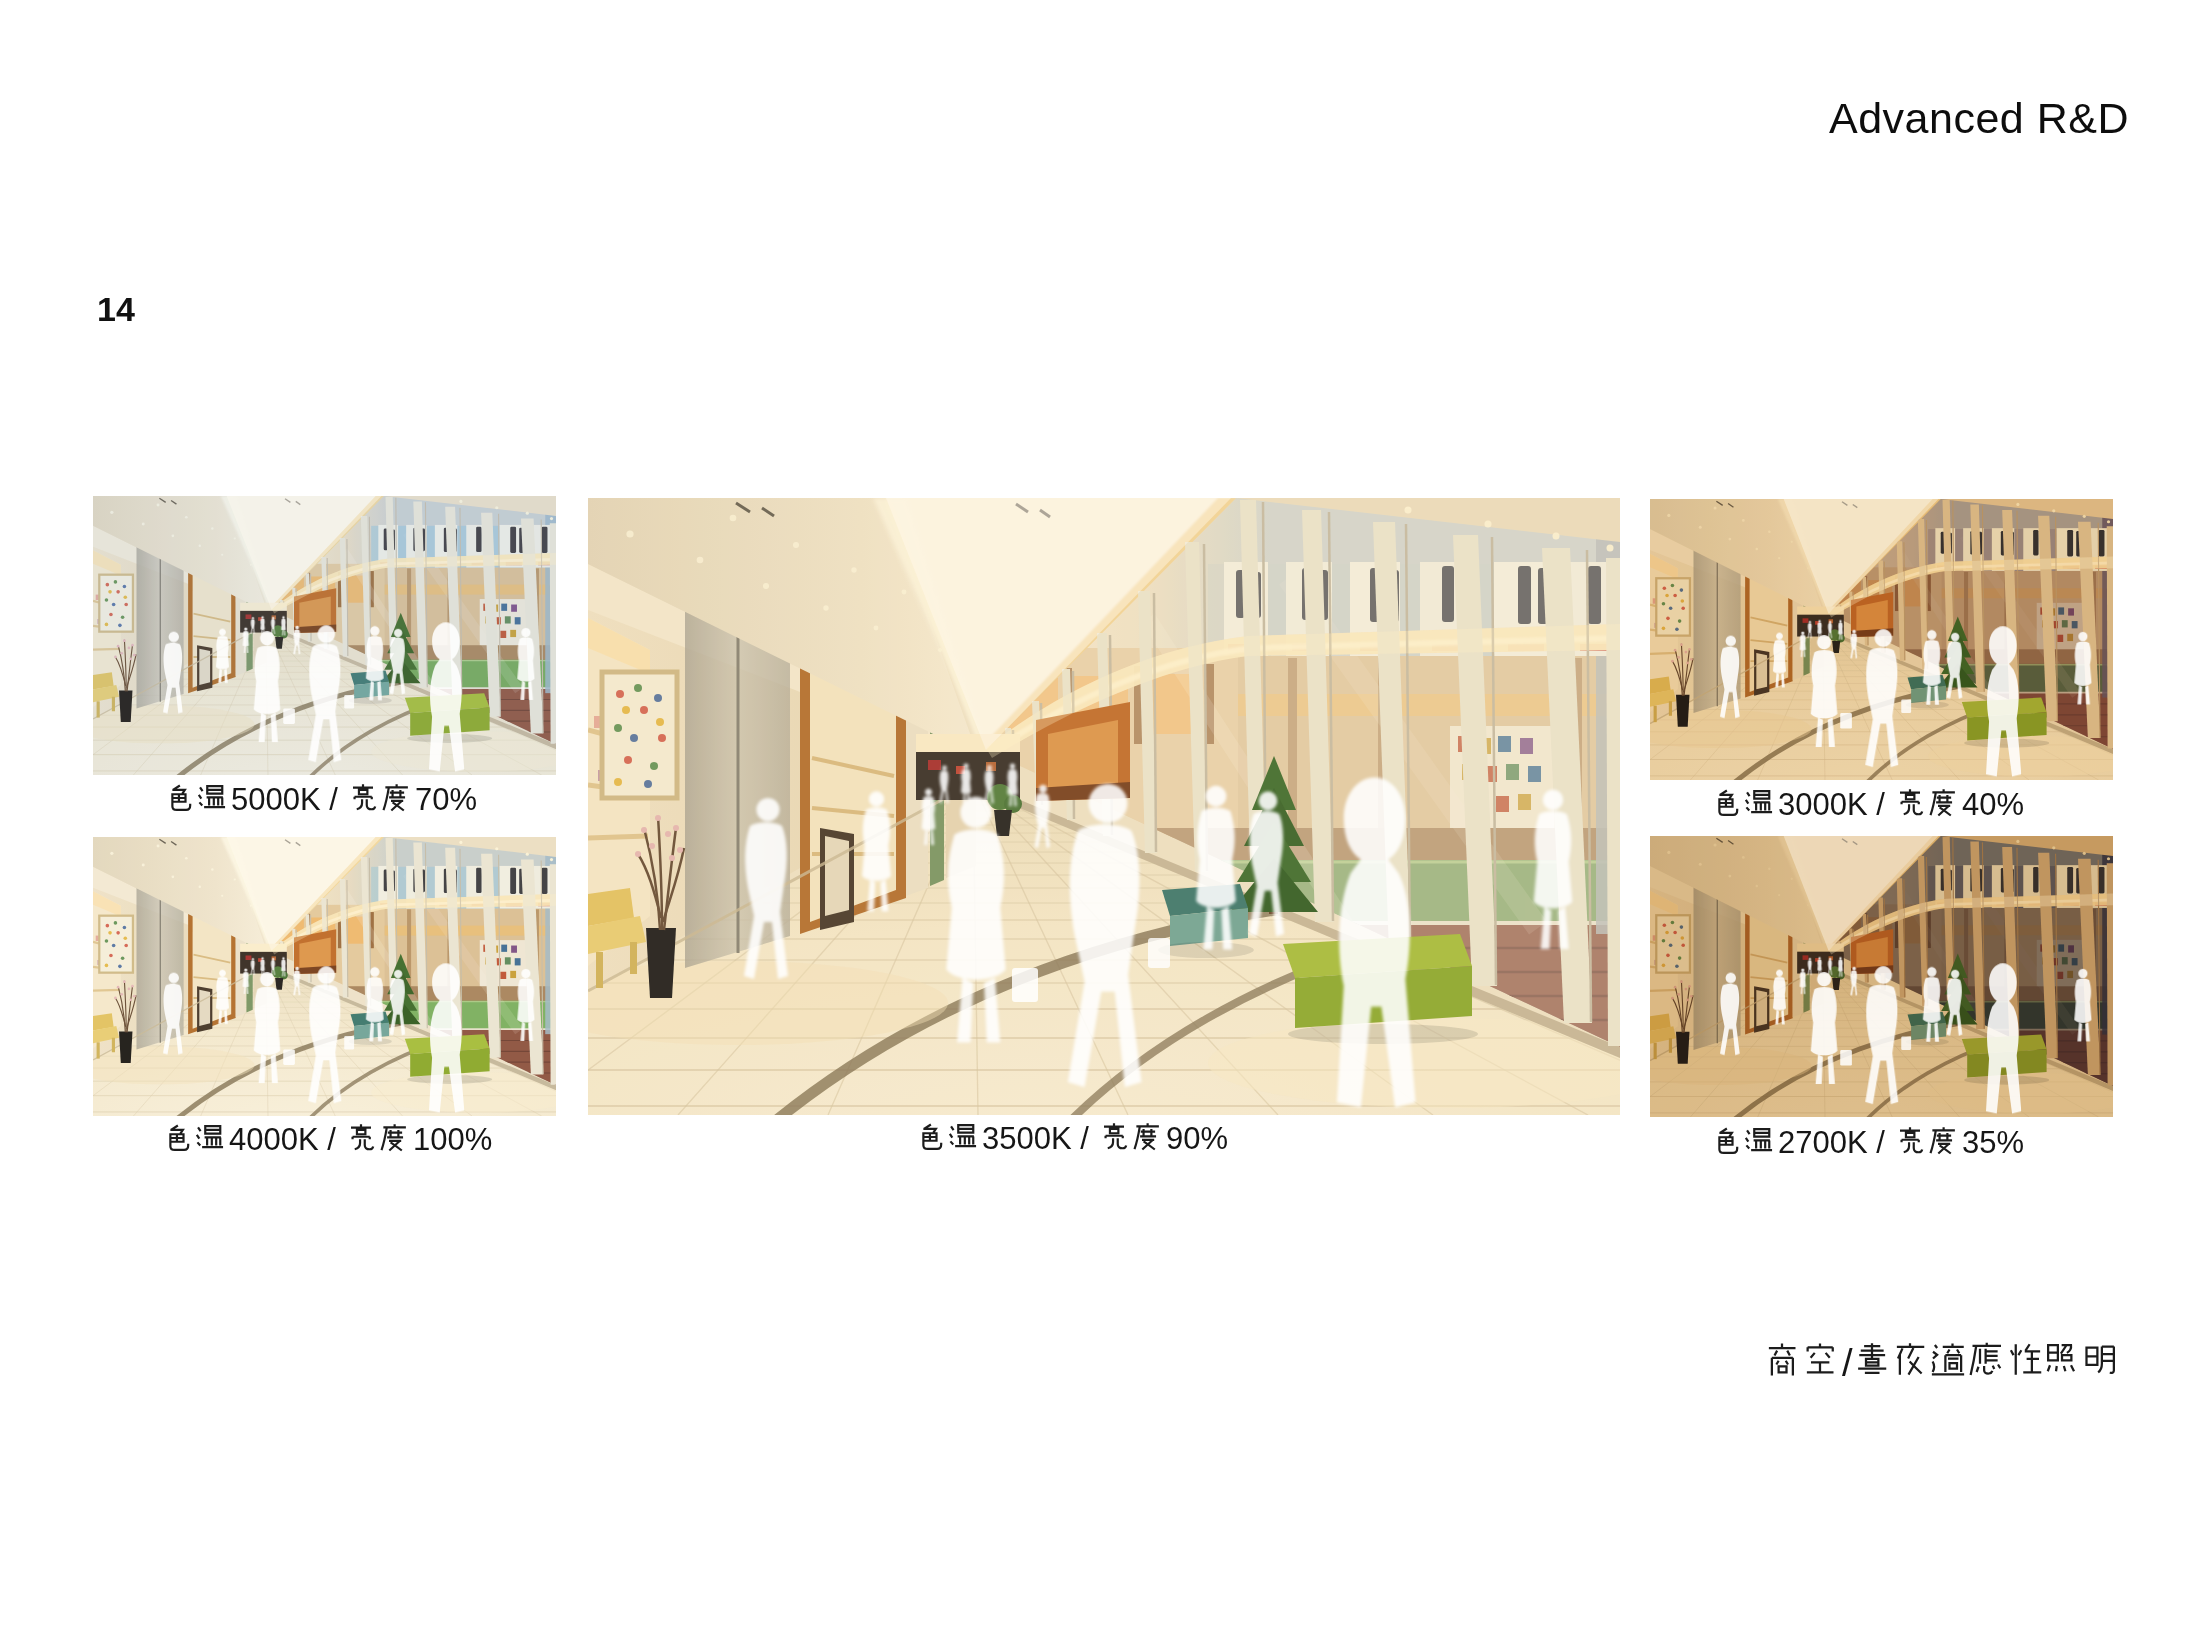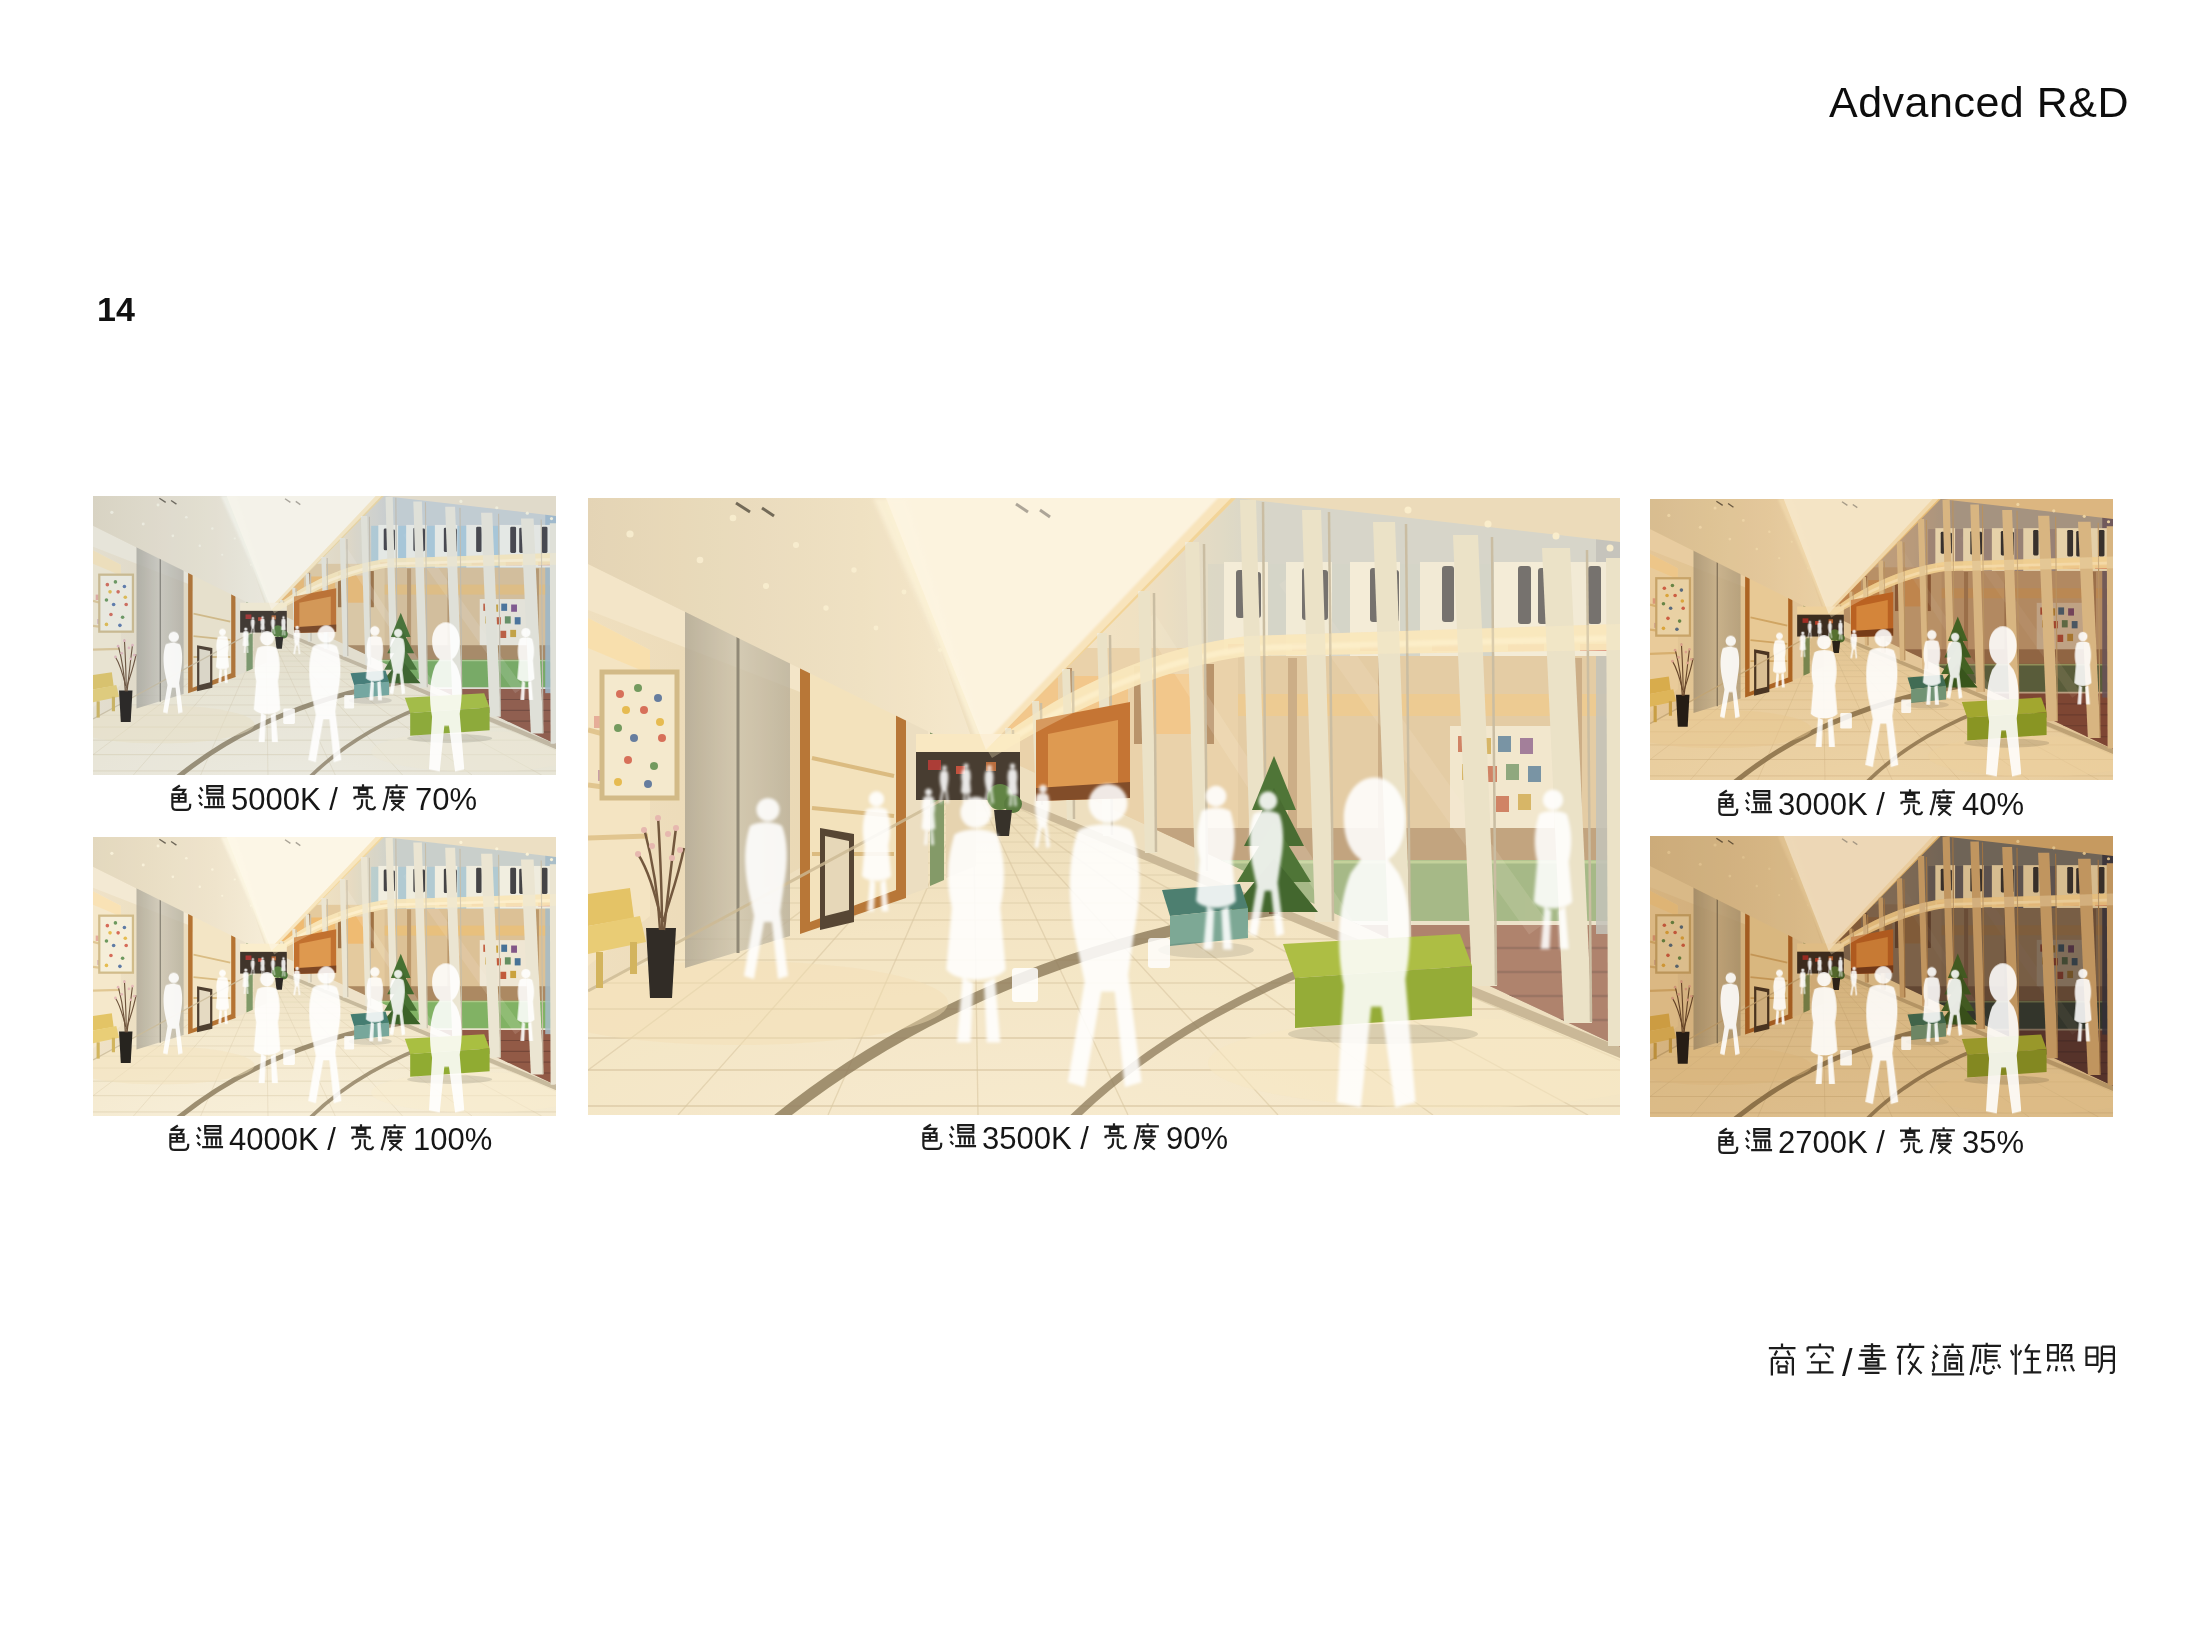--- a/index.html
+++ b/index.html
@@ -6,21 +6,21 @@
 body{width:2200px;height:1650px;position:relative;overflow:hidden;font-family:"Liberation Sans",sans-serif;}
 .abs{position:absolute;}
 .ct{font-family:"Liberation Sans",sans-serif;font-size:31px;fill:#161616;}
 .tt{font-family:"Liberation Sans",sans-serif;font-size:38px;fill:#161616;}
 .glyph{stroke:#1c1c1c;fill:none;stroke-width:7;stroke-linecap:butt;stroke-linejoin:miter;}
 .tglyph{stroke:#1c1c1c;fill:none;stroke-width:6;stroke-linecap:butt;stroke-linejoin:miter;}
 </style>
 </head>
 <body>
 
-<div class="abs" style="left:1829px;top:78px;font-size:43px;color:#0d0d0d;letter-spacing:0.5px;">Advanced R&amp;D</div>
+<div class="abs" style="left:1829px;top:94px;font-size:43px;color:#0d0d0d;letter-spacing:0.5px;">Advanced R&amp;D</div>
 
 <div class="abs" style="left:97px;top:290px;font-size:34px;font-weight:bold;color:#111;">14</div>
 
 <svg class="abs" style="left:93px;top:496px;--sky:#79c0ea;--lawn:#6faa58;--tower:#9ab8d0;--tint:#f2f4f3;--shade:rgba(208,220,234,0.08);--glassHaze:rgba(255,255,255,0.06);" width="463" height="279" viewBox="0 0 1032 617" preserveAspectRatio="none">
     <use href="#mall"></use>
   </svg>
 
 <svg class="abs" style="left:163px;top:780px;" width="330" height="40" viewBox="0 0 330 40">
 <use href="#g-se" x="0" y="3" width="30" height="30"></use>
     <use href="#g-wen" x="33" y="3" width="30" height="30"></use>

